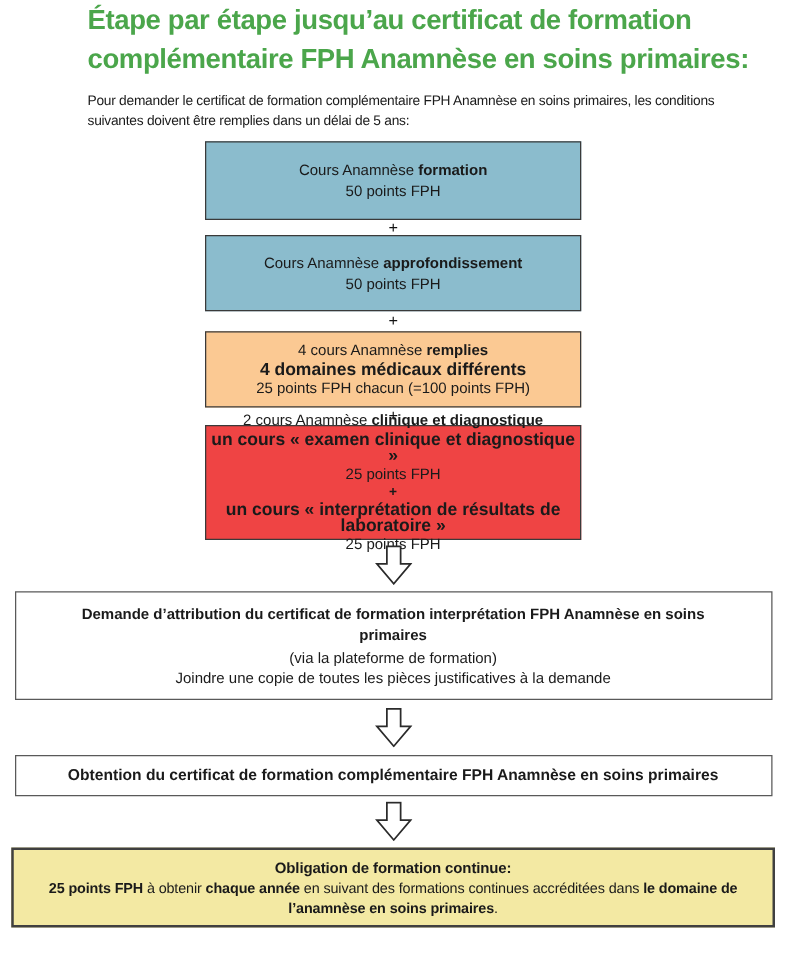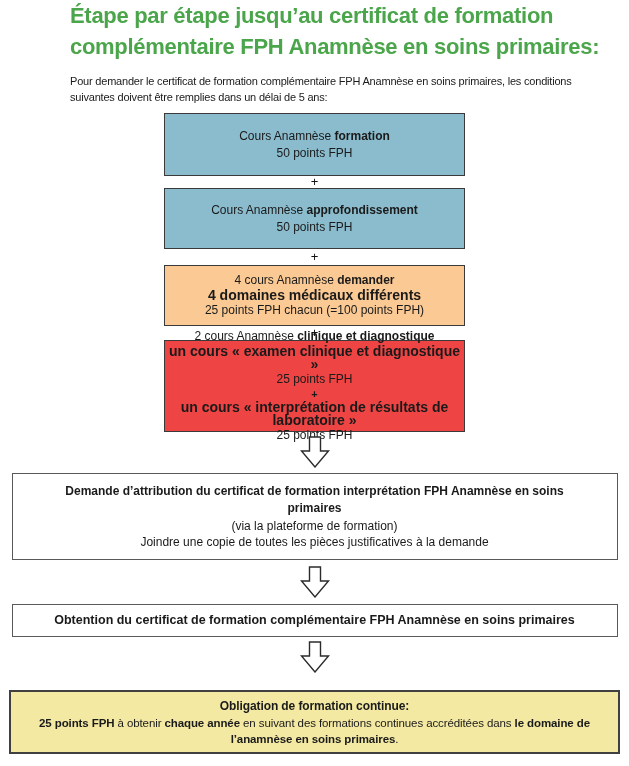--- a/index.html
+++ b/index.html
@@ -86,21 +86,20 @@
     background:#f3e9a3;
     display:flex;
     flex-direction:column;
     justify-content:center;
     align-items:center;
     text-align:center;
     font-size:11.5px;
     letter-spacing:-0.1px;
     line-height:16px;
     padding:0 5px;
-    margin-top:12px;
   }
   .yellow-box .ob-title{font-weight:bold;font-size:12px;line-height:17px;}
   b{font-weight:bold;}
 </style>
 </head>
 <body>
 
 <div class="page">
 
   <h1 class="title"><span>Étape par étape jusqu’au certificat de formation</span><br><span>complémentaire FPH Anamnèse en soins primaires:</span></h1>
@@ -117,21 +116,21 @@
     <div class="plus-row">+</div>
 
     <div class="course-box blue blue2">
       <div><span>Cours Anamnèse </span><b>approfondissement</b></div>
       <div>50 points FPH</div>
     </div>
 
     <div class="plus-row r2">+</div>
 
     <div class="course-box orange">
-      <div><span>4 cours Anamnèse </span><b>demander</b></div>
+      <div><span>4 cours Anamnèse </span><b>remplies</b></div>
       <div class="sub-bold">4 domaines médicaux différents</div>
       <div>25 points FPH chacun (=100 points FPH)</div>
     </div>
 
     <div class="plus-row r3">+</div>
 
     <div class="course-box orange-tall">
       <div><span>2 cours Anamnèse </span><b>clinique et diagnostique</b></div>
       <div class="sub-bold">un cours « examen clinique et diagnostique »</div>
       <div>25 points FPH</div>

